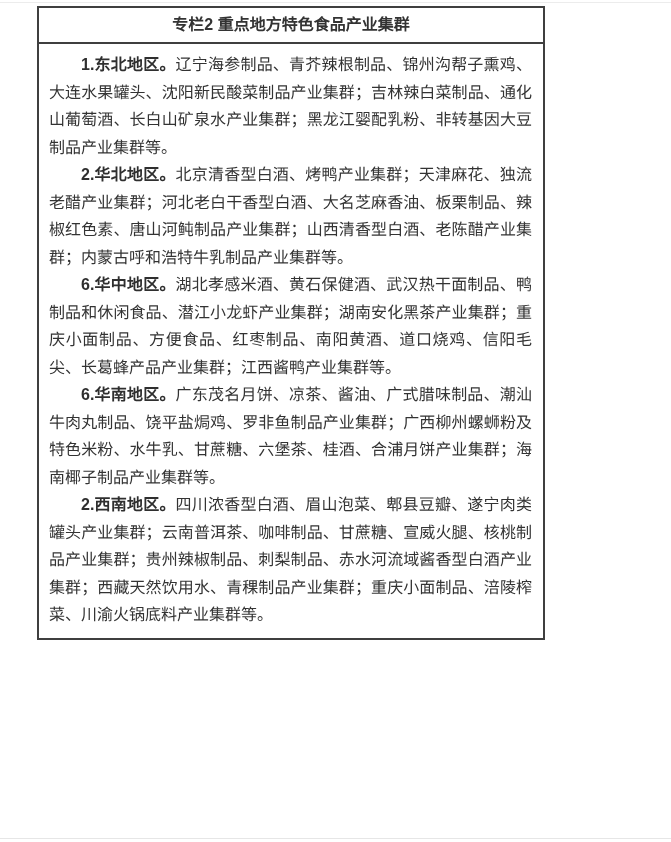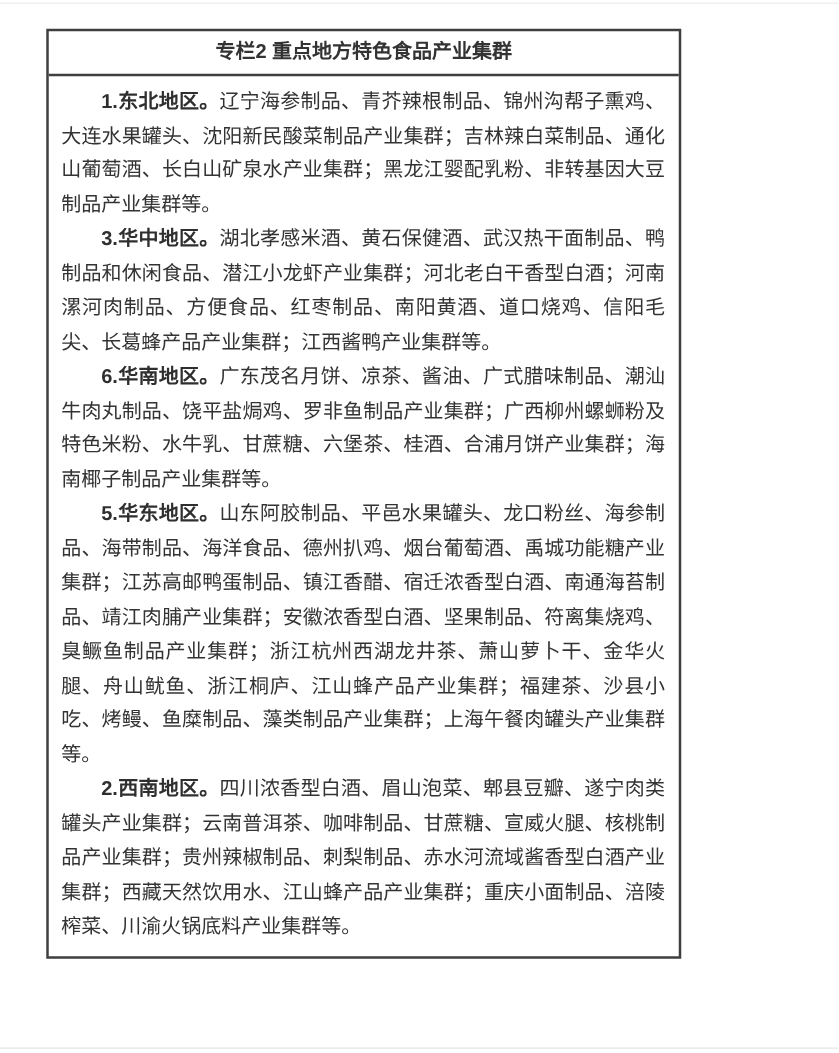--- a/index.html
+++ b/index.html
@@ -24,21 +24,21 @@
   }
   .page-edge-bottom {
     position: absolute;
     left: 0; bottom: 3px;
     width: 100%; height: 0;
     border-top: 1px solid #e6e6e6;
   }
   .box {
     position: absolute;
     left: 37px;
-    top: 23px;
+    top: 6px;
     width: 508px;
     border: 2px solid #3f3f3f;
     background: #ffffff;
   }
   .box-title {
     text-align: center;
     font-weight: bold;
     font-size: 16px;
     color: #333333;
     padding: 7px 0 7px 0;
@@ -68,26 +68,26 @@
 <div class="page">
   <div class="page-edge-top"></div>
 
   <div class="box">
     <div class="box-title">专栏2 重点地方特色食品产业集群</div>
 
     <div class="box-body">
 
         <p class="para"><b class="region-label">1.东北地区。</b><span class="region-text">辽宁海参制品、青芥辣根制品、锦州沟帮子熏鸡、大连水果罐头、沈阳新民酸菜制品产业集群；吉林辣白菜制品、通化山葡萄酒、长白山矿泉水产业集群；黑龙江婴配乳粉、非转基因大豆制品产业集群等。</span></p>
 
+        <p class="para"><b class="region-label">2.华北地区。</b><span class="region-text">北京清香型白酒、烤鸭产业集群；天津麻花、独流老醋产业集群；河北老白干香型白酒、大名芝麻香油、板栗制品、辣椒红色素、唐山河鲀制品产业集群；山西清香型白酒、老陈醋产业集群；内蒙古呼和浩特牛乳制品产业集群等。</span></p>
 
-        <p class="para"><b class="region-label">3.华中地区。</b><span class="region-text">湖北孝感米酒、黄石保健酒、武汉热干面制品、鸭制品和休闲食品、潜江小龙虾产业集群；河北老白干香型白酒；河南漯河肉制品、方便食品、红枣制品、南阳黄酒、道口烧鸡、信阳毛尖、长葛蜂产品产业集群；江西酱鸭产业集群等。</span></p>
+        <p class="para"><b class="region-label">6.华中地区。</b><span class="region-text">湖北孝感米酒、黄石保健酒、武汉热干面制品、鸭制品和休闲食品、潜江小龙虾产业集群；湖南安化黑茶产业集群；重庆小面制品、方便食品、红枣制品、南阳黄酒、道口烧鸡、信阳毛尖、长葛蜂产品产业集群；江西酱鸭产业集群等。</span></p>
 
         <p class="para"><b class="region-label">6.华南地区。</b><span class="region-text">广东茂名月饼、凉茶、酱油、广式腊味制品、潮汕牛肉丸制品、饶平盐焗鸡、罗非鱼制品产业集群；广西柳州螺蛳粉及特色米粉、水牛乳、甘蔗糖、六堡茶、桂酒、合浦月饼产业集群；海南椰子制品产业集群等。</span></p>
 
-        <p class="para"><b class="region-label">5.华东地区。</b><span class="region-text">山东阿胶制品、平邑水果罐头、龙口粉丝、海参制品、海带制品、海洋食品、德州扒鸡、烟台葡萄酒、禹城功能糖产业集群；江苏高邮鸭蛋制品、镇江香醋、宿迁浓香型白酒、南通海苔制品、靖江肉脯产业集群；安徽浓香型白酒、坚果制品、符离集烧鸡、臭鳜鱼制品产业集群；浙江杭州西湖龙井茶、萧山萝卜干、金华火腿、舟山鱿鱼、浙江桐庐、江山蜂产品产业集群；福建茶、沙县小吃、烤鳗、鱼糜制品、藻类制品产业集群；上海午餐肉罐头产业集群等。</span></p>
 
 
-        <p class="para"><b class="region-label">2.西南地区。</b><span class="region-text">四川浓香型白酒、眉山泡菜、郫县豆瓣、遂宁肉类罐头产业集群；云南普洱茶、咖啡制品、甘蔗糖、宣威火腿、核桃制品产业集群；贵州辣椒制品、刺梨制品、赤水河流域酱香型白酒产业集群；西藏天然饮用水、江山蜂产品产业集群；重庆小面制品、涪陵榨菜、川渝火锅底料产业集群等。</span></p>
+        <p class="para"><b class="region-label">2.西南地区。</b><span class="region-text">四川浓香型白酒、眉山泡菜、郫县豆瓣、遂宁肉类罐头产业集群；云南普洱茶、咖啡制品、甘蔗糖、宣威火腿、核桃制品产业集群；贵州辣椒制品、刺梨制品、赤水河流域酱香型白酒产业集群；西藏天然饮用水、青稞制品产业集群；重庆小面制品、涪陵榨菜、川渝火锅底料产业集群等。</span></p>
       </div>
   </div>
 
   <div class="page-edge-bottom"></div>
 </div>
 
 </body></html>

